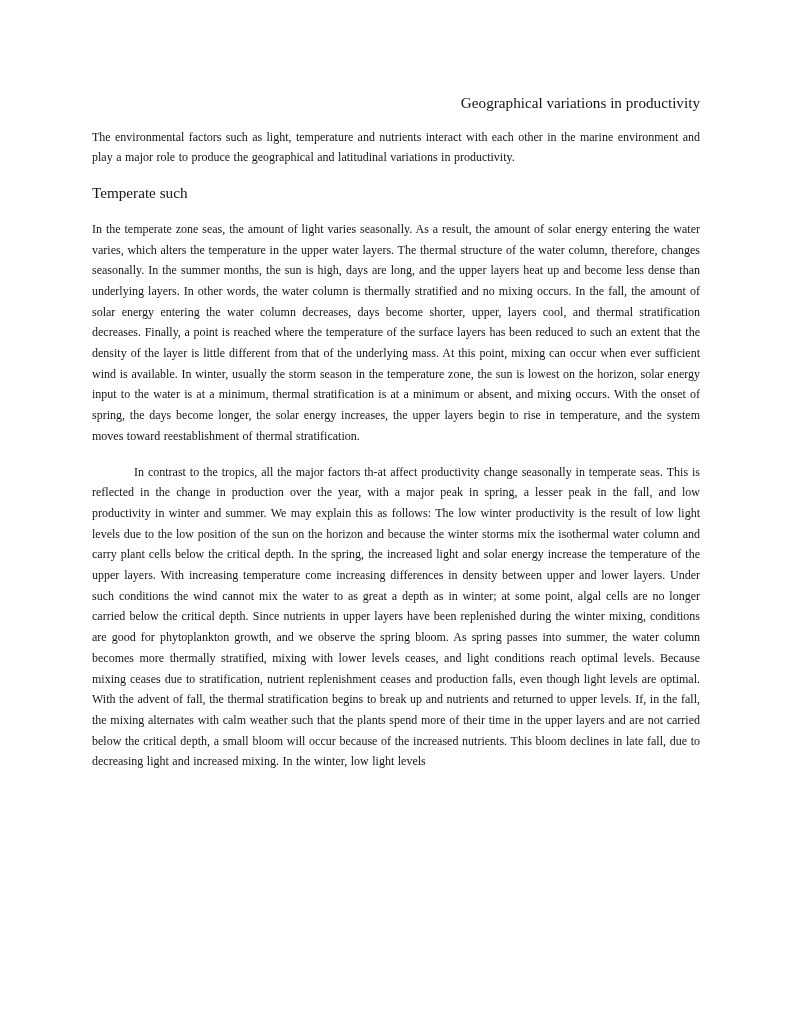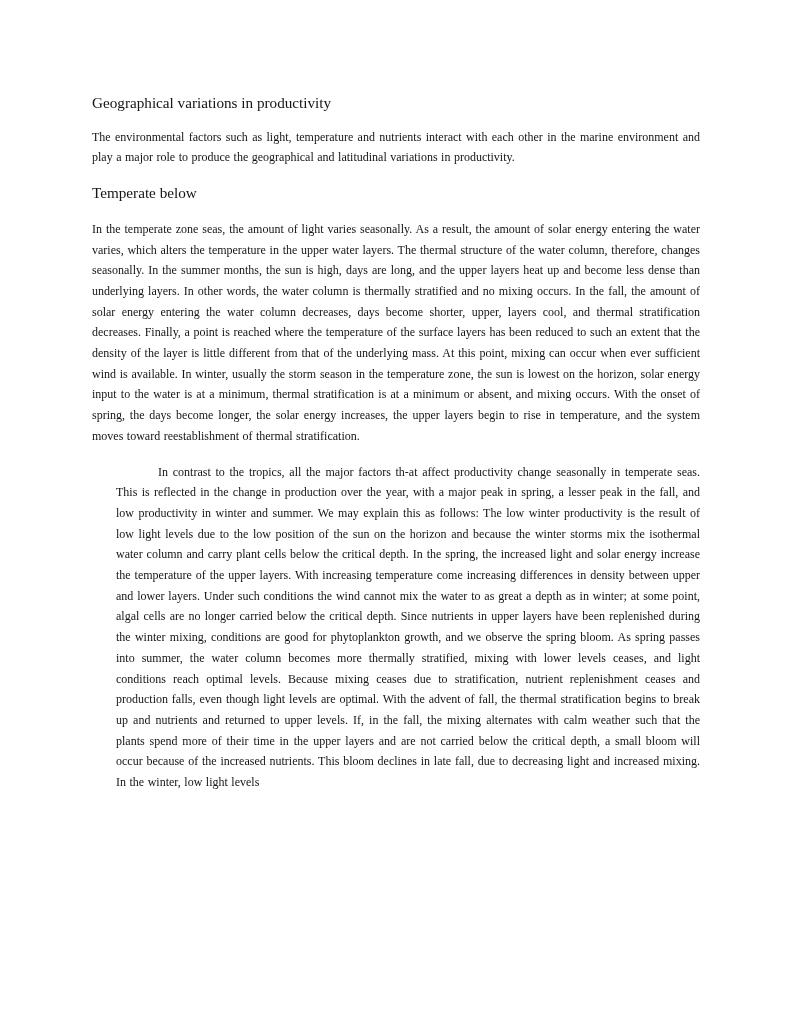--- a/index.html
+++ b/index.html
@@ -17,21 +17,21 @@
   .page {
     box-sizing: border-box;
     width: 791px;
     height: 1024px;
     padding: 93px 91px 0 92px;
     background: #ffffff;
   }
   .doc-title {
     font-size: 15.2px;
     font-weight: normal;
-    text-align: left;
+    text-align: right;
     margin: 0 0 13px 0;
     line-height: 20.7px;
   }
   .para {
     font-size: 12px;
     line-height: 20.7px;
     text-align: justify;
     margin: 0 0 15px 0;
     word-spacing: 0.5px;
   }
@@ -40,29 +40,28 @@
     line-height: 20.7px;
     font-weight: normal;
     text-align: left;
     margin: 0 0 15px 0;
   }
   .indent-first {
     text-indent: 42px;
   }
   .last {
     margin-bottom: 0;
-    margin-left: 24px;
   }
 </style>
 </head>
 <body>
 
 <div class="page">
   <h1 class="doc-title">Geographical variations in productivity</h1>
 
   <p class="para">The environmental factors such as light, temperature and nutrients interact with each other in the marine environment and play a major role to produce the geographical and latitudinal variations in productivity.</p>
 
-  <h2 class="section-heading">Temperate below</h2>
+  <h2 class="section-heading">Temperate such</h2>
 
   <p class="para">In the temperate zone seas, the amount of light varies seasonally. As a result, the amount of solar energy entering the water varies, which alters the temperature in the upper water layers. The thermal structure of the water column, therefore, changes seasonally. In the summer months, the sun is high, days are long, and the upper layers heat up and become less dense than underlying layers. In other words, the water column is thermally stratified and no mixing occurs. In the fall, the amount of solar energy entering the water column decreases, days become shorter, upper, layers cool, and thermal stratification decreases. Finally, a point is reached where the temperature of the surface layers has been reduced to such an extent that the density of the layer is little different from that of the underlying mass. At this point, mixing can occur when ever sufficient wind is available. In winter, usually the storm season in the temperature zone, the sun is lowest on the horizon, solar energy input to the water is at a minimum, thermal stratification is at a minimum or absent, and mixing occurs. With the onset of spring, the days become longer, the solar energy increases, the upper layers begin to rise in temperature, and the system moves toward reestablishment of thermal stratification.</p>
 
   <p class="para indent-first last">In contrast to the tropics, all the major factors th-at affect productivity change seasonally in temperate seas. This is reflected in the change in production over the year, with a major peak in spring, a lesser peak in the fall, and low productivity in winter and summer. We may explain this as follows: The low winter productivity is the result of low light levels due to the low position of the sun on the horizon and because the winter storms mix the isothermal water column and carry plant cells below the critical depth. In the spring, the increased light and solar energy increase the temperature of the upper layers. With increasing temperature come increasing differences in density between upper and lower layers. Under such conditions the wind cannot mix the water to as great a depth as in winter; at some point, algal cells are no longer carried below the critical depth. Since nutrients in upper layers have been replenished during the winter mixing, conditions are good for phytoplankton growth, and we observe the spring bloom. As spring passes into summer, the water column becomes more thermally stratified, mixing with lower levels ceases, and light conditions reach optimal levels. Because mixing ceases due to stratification, nutrient replenishment ceases and production falls, even though light levels are optimal. With the advent of fall, the thermal stratification begins to break up and nutrients and returned to upper levels. If, in the fall, the mixing alternates with calm weather such that the plants spend more of their time in the upper layers and are not carried below the critical depth, a small bloom will occur because of the increased nutrients. This bloom declines in late fall, due to decreasing light and increased mixing. In the winter, low light levels</p>
 </div>
 
 </body></html>

